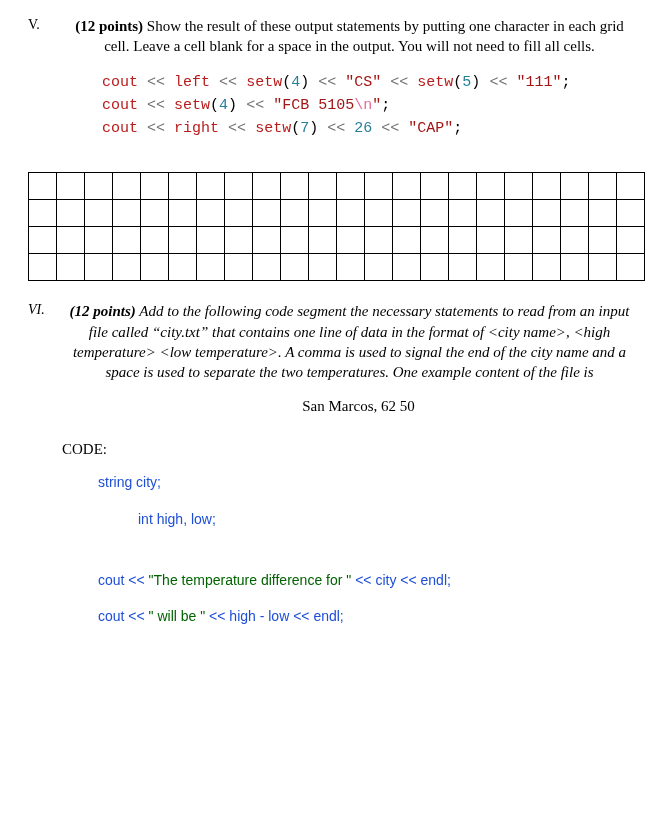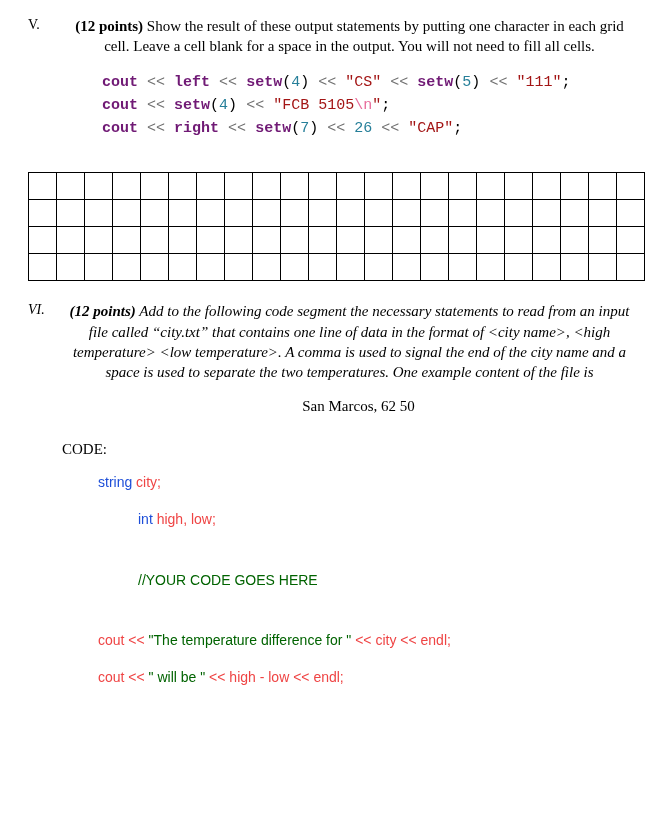--- a/index.html
+++ b/index.html
@@ -36,21 +36,21 @@
   .bold { font-weight: bold; }
   pre.codeblock {
     font-family: Consolas, "Courier New", monospace;
     font-size: 15px;
     margin: 14px 0 14px 40px;
     line-height: 1.55;
     white-space: pre;
   }
   
   .tok-op   { color: #707070; }           
-  .tok-kw   { color: #701a75; font-weight: bold; }           
+  .tok-kw   { color: #b91c1c; }           
   .tok-num  { color: #267f99; }           
   .tok-str  { color: #a31515; }           
   .tok-esc  { color: #e86b9b; }
   .tok-paren{ color:#000; }
   .tok-semi { color:#000; }
 
   
   table.ans-grid {
     border-collapse: collapse;
     margin: 18px 0 14px 0;
@@ -75,21 +75,21 @@
   }
   .codeline {
     font-family: Arial, Helvetica, sans-serif;
     font-size: 14px;
     margin: 0 0 18px 70px;
   }
   .codeline.gap-lg { margin-bottom: 42px; padding-left: 40px; }
   .ckw  { color: #1d4ed8; }
   .cstr { color: #006300; }
   .ccmt { color: #006300; }
-  .cop  { color: #ef4444; text-align: center; }
+  .cop  { color: #1d4ed8; text-align: center; }
 </style>
 </head>
 <body>
 
 <div class="page">
 
   <div class="question">
     <div class="q-num">V.</div>
     <div class="q-body">
       <p>
@@ -216,23 +216,20 @@
   <div class="sect-label">CODE:</div>
 
   <div class="codeline">
     <span class="ckw">string</span><span class="cop"> city;</span>
   </div>
 
   <div class="codeline gap-lg">
     <span class="ckw">int</span><span class="cop"> high, low;</span>
   </div>
 
-  <div class="codeline gap-lg">
-    <span class="ccmt">//YOUR CODE GOES HERE</span>
-  </div>
 
   <div class="codeline">
     <span class="cop">cout &lt;&lt; </span><span class="cstr">"The temperature difference for "</span><span class="cop"> &lt;&lt; city &lt;&lt; endl;</span>
   </div>
 
   <div class="codeline">
     <span class="cop">cout &lt;&lt; </span><span class="cstr">" will be "</span><span class="cop"> &lt;&lt; high - low &lt;&lt; endl;</span>
   </div>
 
 </div>

